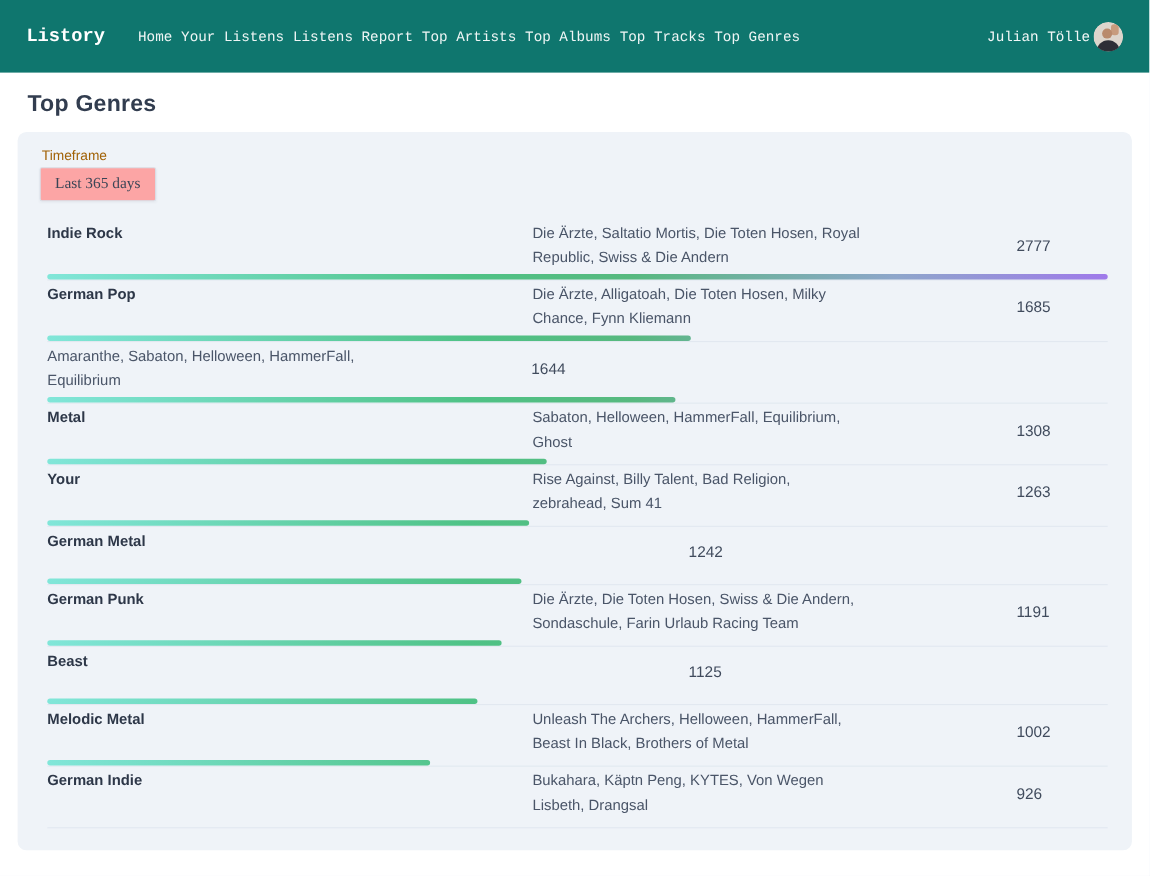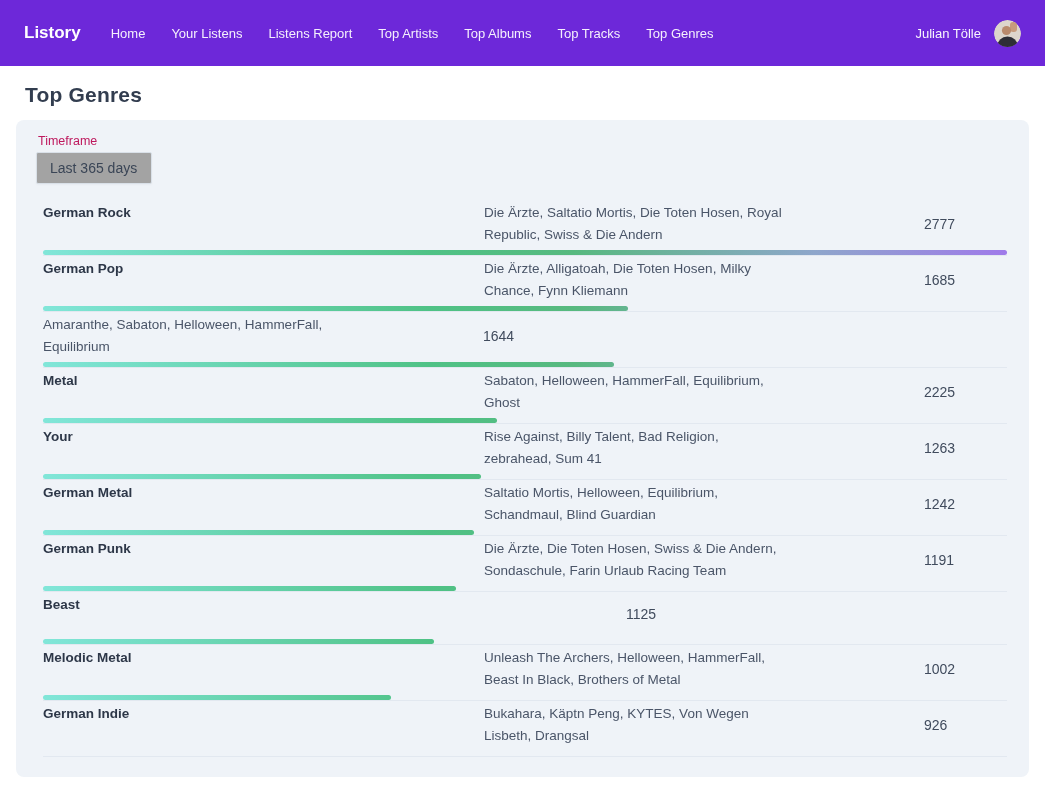--- a/index.html
+++ b/index.html
@@ -1,40 +1,40 @@
 <!DOCTYPE html>
 <html><head>
 <meta charset="utf-8">
 <style>
   * { margin: 0; padding: 0; box-sizing: border-box; }
   html, body { width: 1045px; height: 796px; overflow: hidden; background: #fff;
     font-family: "Liberation Sans", sans-serif; }
 
   
-  .navbar { height: 66px; background: #6d28d9; display: flex; align-items: center;
-    padding: 0 24px; color: #fff; }
+  .navbar { height: 66px; background: #0f766e; display: flex; align-items: center;
+    padding: 0 24px; color: #fff; font-family: Liberation Mono, monospace; }
   .brand { font-size: 17px; font-weight: 700; color: #fff; text-decoration: none; }
-  .nav-links { display: flex; list-style: none; margin-left: 30px; gap: 26px; }
+  .nav-links { display: flex; list-style: none; margin-left: 30px; gap: 8px; }
   .nav-links a { color: rgba(255,255,255,0.93); text-decoration: none; font-size: 13px; }
-  .nav-right { margin-left: auto; display: flex; align-items: center; gap: 13px; }
+  .nav-right { margin-left: auto; display: flex; align-items: center; gap: 3px; }
   .user-name { font-size: 13px; color: rgba(255,255,255,0.95); }
   .avatar { width: 27px; height: 27px; border-radius: 50%; overflow: hidden; display: block; }
 
   
   .main { padding: 0 16px; }
   .page-title { font-size: 21px; font-weight: 600; color: #323d4f;
     margin: 17px 0 13px 9px; letter-spacing: .2px; }
 
   .card { background: #eff3f8; border-radius: 8px; padding: 14px 22px 20px 20px; }
 
-  .tf-label { font-size: 12.5px; color: #be185d; margin-left: 2px; }
+  .tf-label { font-size: 12.5px; color: #a16207; margin-left: 2px; }
   .tf-select { margin-top: 4px; appearance: none; -webkit-appearance: none;
-    background: #a3a3a3; border: 1px solid #d9e0e8; border-radius: 2px;
+    background: #fca5a5; border: 1px solid #d9e0e8; border-radius: 2px;
     padding: 7px 13px; font-size: 14px; color: #3a4556;
-    font-family: Liberation Sans, sans-serif; box-shadow: 0 1px 2px rgba(50,61,79,.04); }
+    font-family: Liberation Serif, serif; box-shadow: 0 1px 2px rgba(50,61,79,.04); }
 
   
   .genres-table { margin: 16px 0 0 7px; }
   .row { position: relative; display: flex; border-bottom: 1px solid #e2e8f0;
     padding: 2px 0 10px; min-height: 53px; }
   .cell.genre { flex: 0 0 441px; font-size: 13.5px; font-weight: 700;
     color: #2d3748; line-height: 21.5px; padding-right: 20px; }
   .cell.artists { flex: 0 0 298px; font-size: 13.5px; color: #4a5568;
     line-height: 21.5px; }
   .cell.count { flex: 1; display: flex; align-items: center; padding-left: 142px;
@@ -75,21 +75,21 @@
   <h1 class="page-title">Top Genres</h1>
 
   <section class="card">
     <div>
       <div class="tf-label">Timeframe</div>
       <select class="tf-select" id="tf-select"><option>Last 365 days</option></select>
     </div>
 
     <div class="genres-table" id="genres-table">
   <div class="row">
-    <div class="cell genre">German Rock</div>
+    <div class="cell genre">Indie Rock</div>
     <div class="cell artists">Die Ärzte, Saltatio Mortis, Die Toten Hosen, Royal Republic, Swiss &amp; Die Andern</div>
     <div class="cell count">2777</div>
     <div class="bar-track">
       <div class="bar" style="width: 100%; background-size: 100% 100%;"></div>
     </div>
   </div>
 
   <div class="row">
     <div class="cell genre">German Pop</div>
     <div class="cell artists">Die Ärzte, Alligatoah, Die Toten Hosen, Milky Chance, Fynn Kliemann</div>
@@ -103,38 +103,37 @@
     <div class="cell artists">Amaranthe, Sabaton, Helloween, HammerFall, Equilibrium</div>
     <div class="cell count">1644</div>
     <div class="bar-track">
       <div class="bar" style="width: 59.2006%; background-size: 168.917% 100%;"></div>
     </div>
   </div>
 
   <div class="row">
     <div class="cell genre">Metal</div>
     <div class="cell artists">Sabaton, Helloween, HammerFall, Equilibrium, Ghost</div>
-    <div class="cell count">2225</div>
+    <div class="cell count">1308</div>
     <div class="bar-track">
       <div class="bar" style="width: 47.1012%; background-size: 212.309% 100%;"></div>
     </div>
   </div>
 
   <div class="row">
     <div class="cell genre">Your</div>
     <div class="cell artists">Rise Against, Billy Talent, Bad Religion, zebrahead, Sum 41</div>
     <div class="cell count">1263</div>
     <div class="bar-track">
       <div class="bar" style="width: 45.4807%; background-size: 219.873% 100%;"></div>
     </div>
   </div>
 
   <div class="row">
     <div class="cell genre">German Metal</div>
-    <div class="cell artists">Saltatio Mortis, Helloween, Equilibrium, Schandmaul, Blind Guardian</div>
     <div class="cell count">1242</div>
     <div class="bar-track">
       <div class="bar" style="width: 44.7245%; background-size: 223.591% 100%;"></div>
     </div>
   </div>
 
   <div class="row">
     <div class="cell genre">German Punk</div>
     <div class="cell artists">Die Ärzte, Die Toten Hosen, Swiss &amp; Die Andern, Sondaschule, Farin Urlaub Racing Team</div>
     <div class="cell count">1191</div>

